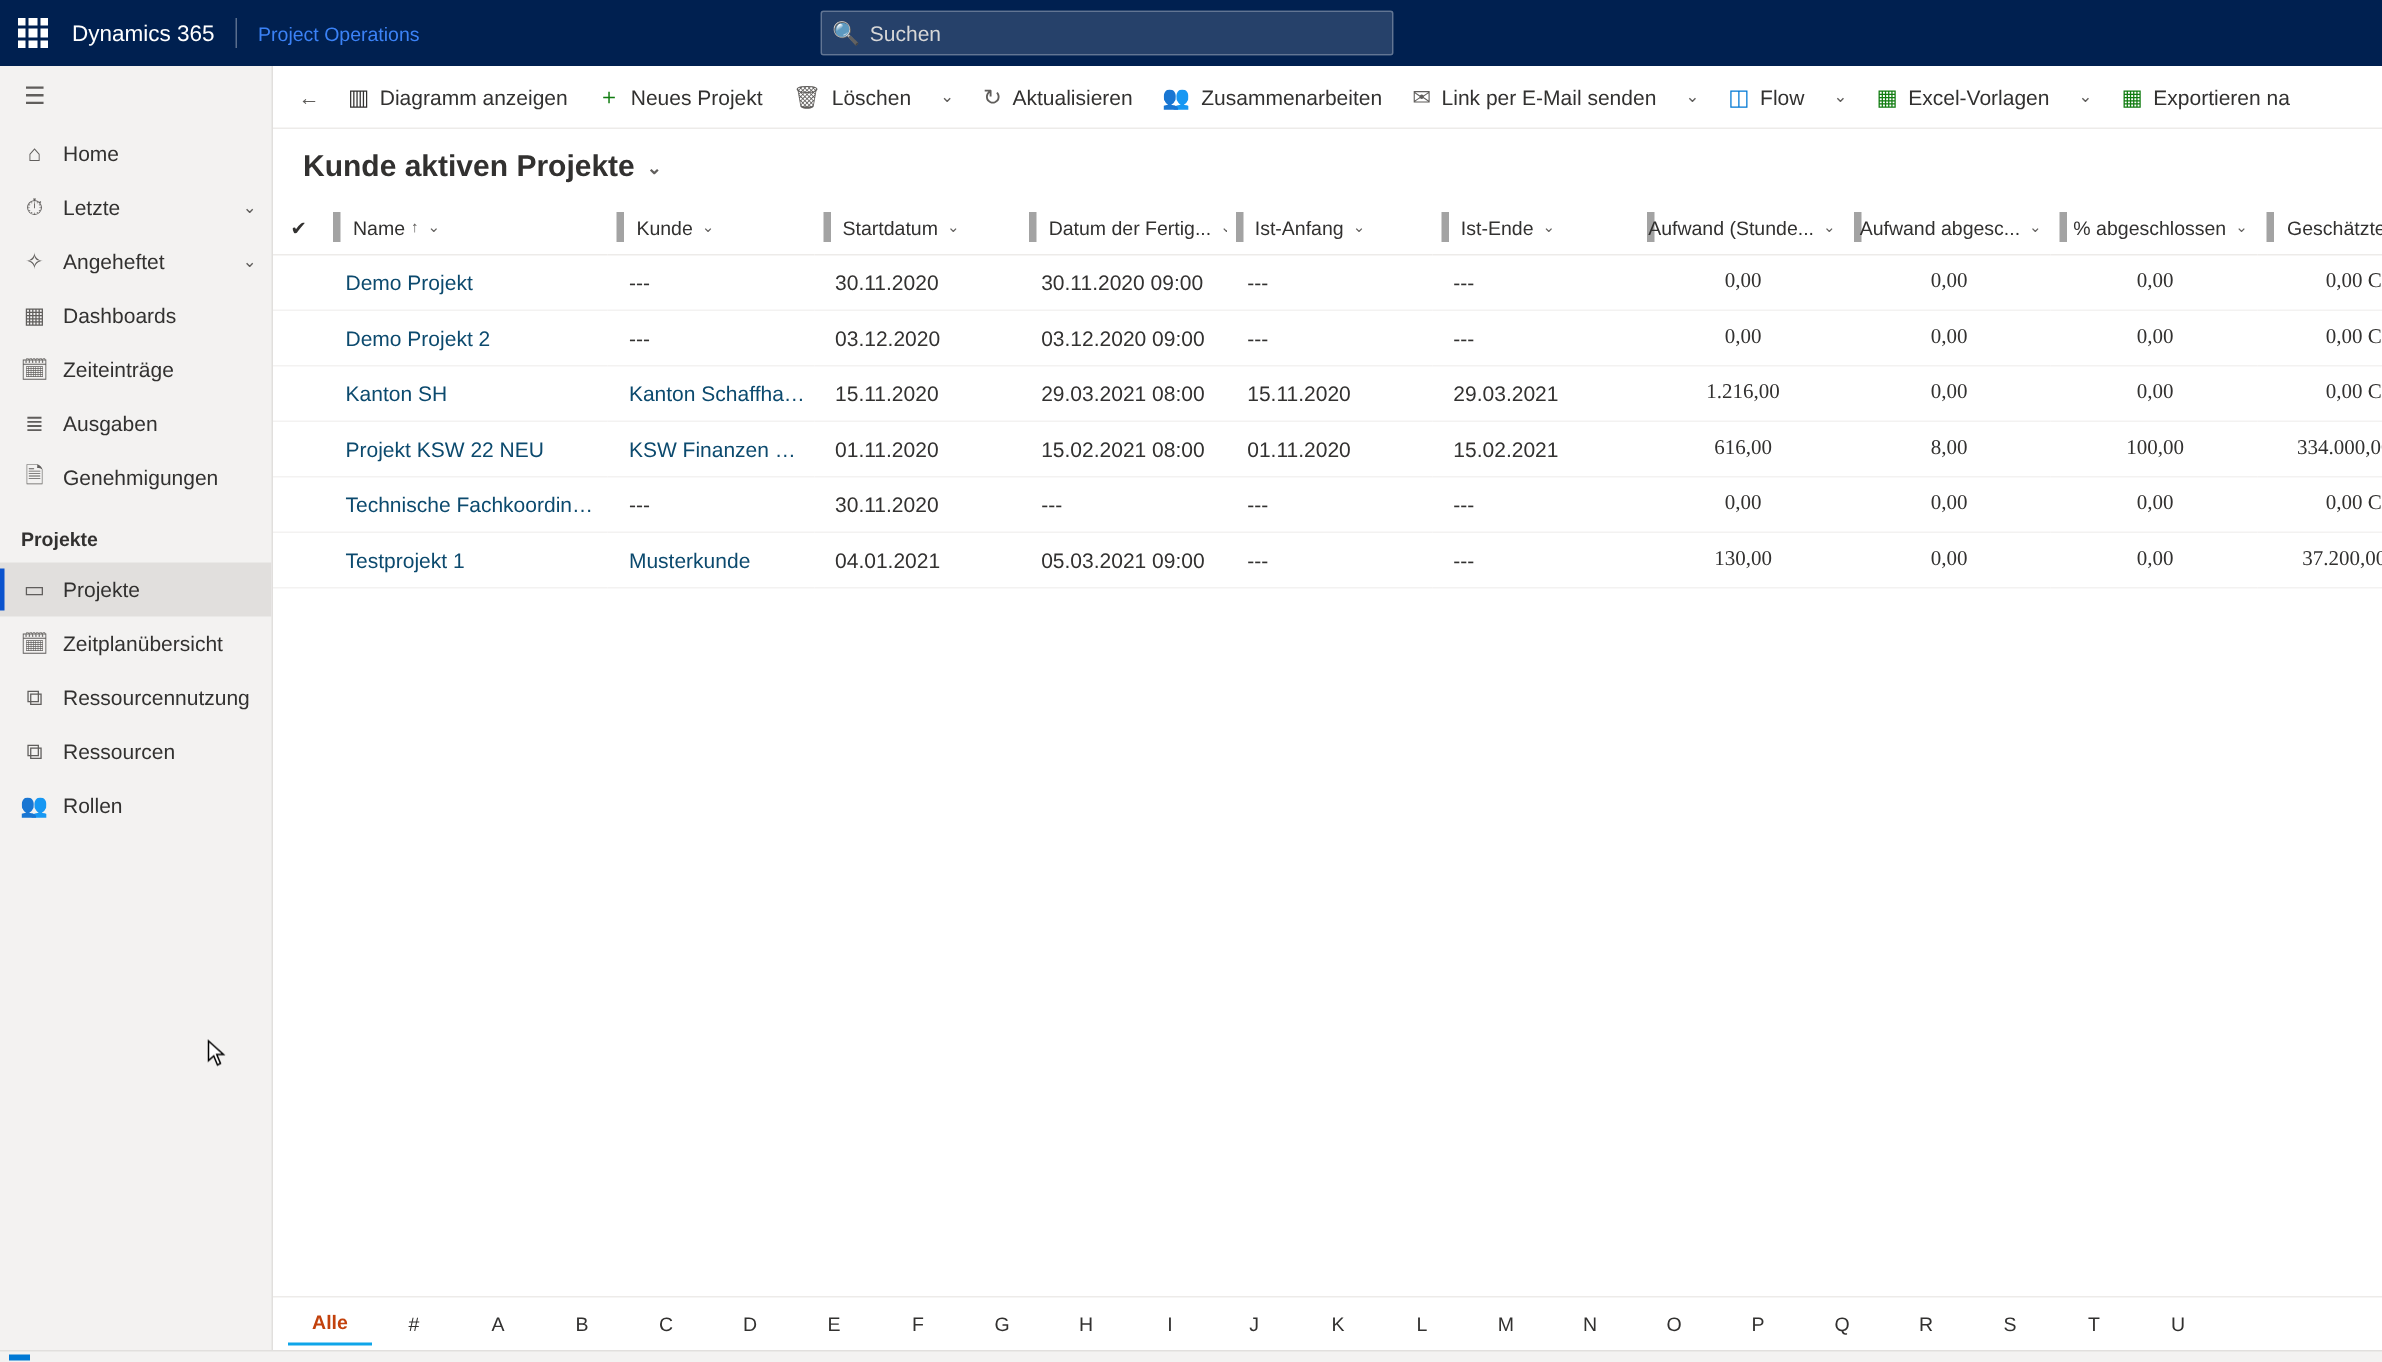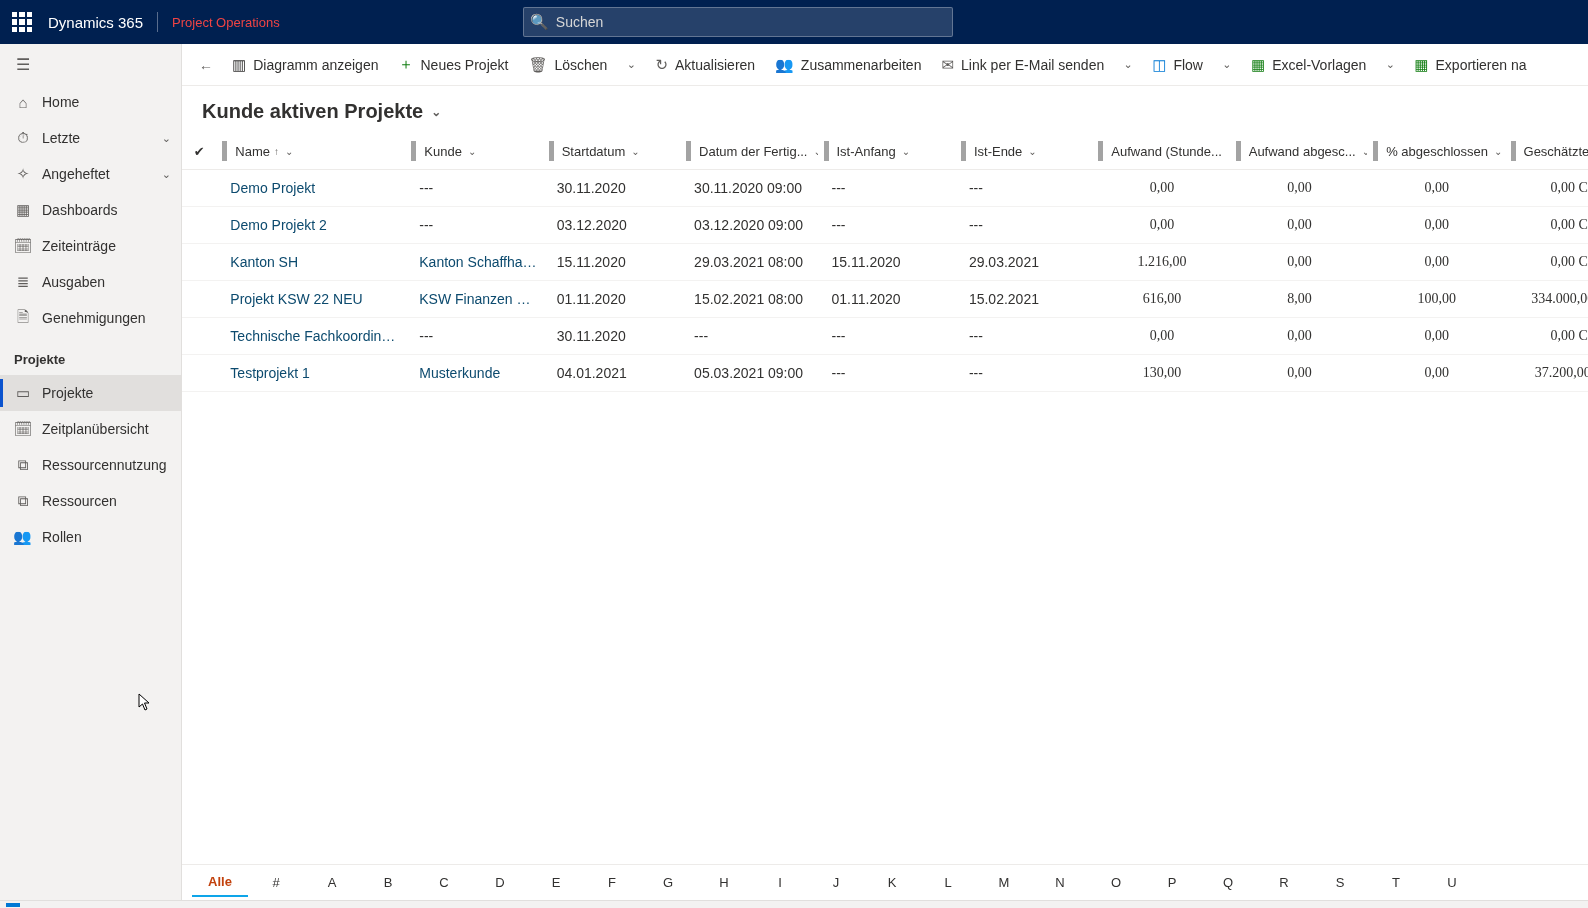--- a/index.html
+++ b/index.html
@@ -5,23 +5,23 @@
   * { box-sizing: border-box; margin: 0; padding: 0; }
   html, body { height: 100%; font-family: "Segoe UI", Tahoma, sans-serif; font-size: 14px; color: #323130; overflow: hidden; }
   body { display: flex; flex-direction: column; background: #faf9f8; }
 
   
   .top-header { height: 44px; background: #002050; color: #fff; display: flex; align-items: center; padding: 0 12px; }
   .waffle { width: 20px; height: 20px; display: grid; grid-template-columns: repeat(3,1fr); grid-template-rows: repeat(3,1fr); gap: 2px; cursor: pointer; }
   .waffle span { background: #fff; }
   .brand { font-weight: 400; margin-left: 16px; font-size: 15px; }
   .divider-v { width: 1px; height: 20px; background: rgba(255,255,255,0.35); margin: 0 14px; }
-  .app-title { font-size: 13px; color: #ef4444; }
+  .app-title { font-size: 13px; color: #3b82f6; }
   .search-wrap { margin-left: auto; margin-right: auto; position: relative; }
-  .search-wrap input { width: 430px; height: 30px; background: rgba(255,255,255,0.15); border: 1px solid rgba(255,255,255,0.28); border-radius: 2px; padding: 0 10px 0 32px; color: #bef264; font-size: 14px; }
+  .search-wrap input { width: 382px; height: 30px; background: rgba(255,255,255,0.15); border: 1px solid rgba(255,255,255,0.28); border-radius: 2px; padding: 0 10px 0 32px; color: #bef264; font-size: 14px; }
   .search-wrap input::placeholder { color: #d7d7d7; }
   .search-icon { position: absolute; left: 8px; top: 6px; color: #d7d7d7; font-size: 15px; }
 
   
   .main-split { flex: 1; display: flex; min-height: 0; }
   .sidebar { width: 182px; background: #f3f2f1; border-right: 1px solid #e1dfdd; display: flex; flex-direction: column; overflow-y: auto; }
   .sb-hamburger { height: 40px; display: flex; align-items: center; padding-left: 16px; cursor: pointer; font-size: 16px; color: #605e5c; }
   .sb-item { height: 36px; display: flex; align-items: center; padding: 0 10px 0 14px; cursor: pointer; color: #323130; font-size: 14px; position: relative; }
   .sb-item.active { background: #e1dfdd; }
   .sb-item.active::before { content: ""; position: absolute; left: 0; top: 4px; bottom: 4px; width: 3px; background: #0b53ce; }
@@ -46,21 +46,21 @@
   .view-header { padding: 14px 0 10px 20px; }
   .view-title { font-size: 20px; font-weight: 600; display: inline-flex; align-items: center; gap: 8px; cursor: pointer; }
   .view-title .chev { font-size: 12px; color: #605e5c; }
 
   
   .grid-wrap { flex: 1; overflow: auto; }
   table.grid { border-collapse: collapse; width: 100%; min-width: 1460px; table-layout: fixed; }
   table.grid th { text-align: left; font-weight: 400; font-size: 13px; color: #323130; padding: 8px 6px; border-bottom: 1px solid #edebe9; background: #fff; position: sticky; top: 0; white-space: nowrap; overflow: hidden; text-overflow: ellipsis; }
   table.grid th .th-inner { display: flex; align-items: center; gap: 4px; border-left: 5px solid #a3a3a3; padding-left: 8px; height: 20px; }
   table.grid th:first-child .th-inner { border-left: none; padding-left: 0; justify-content: center; }
-  table.grid th.num .th-inner { }
+  table.grid th.num .th-inner { justify-content: flex-end; }
   .sort-arrow { font-size: 10px; color: #605e5c; }
   .col-dd { font-size: 10px; color: #605e5c; margin-left: 2px; }
   table.grid td { padding: 10px 6px 10px 14px; border-bottom: 1px solid #f3f2f1; font-size: 14px; color: #323130; white-space: nowrap; overflow: hidden; text-overflow: ellipsis; vertical-align: middle; }
   table.grid td.num { text-align: center; padding-right: 12px; font-family: Liberation Serif, serif; }
   table.grid td.link { color: #0c4a6e; cursor: pointer; }
 
   
   .alpha-bar { height: 36px; border-top: 1px solid #edebe9; display: flex; align-items: center; padding: 0 10px; gap: 0; overflow: hidden; }
   .alpha-item { width: 56px; text-align: center; font-size: 13px; color: #323130; cursor: pointer; padding: 6px 0; }
   .alpha-item.active { color: #c2410c; border-bottom: 2px solid #0ea5e9; font-weight: 700; }

